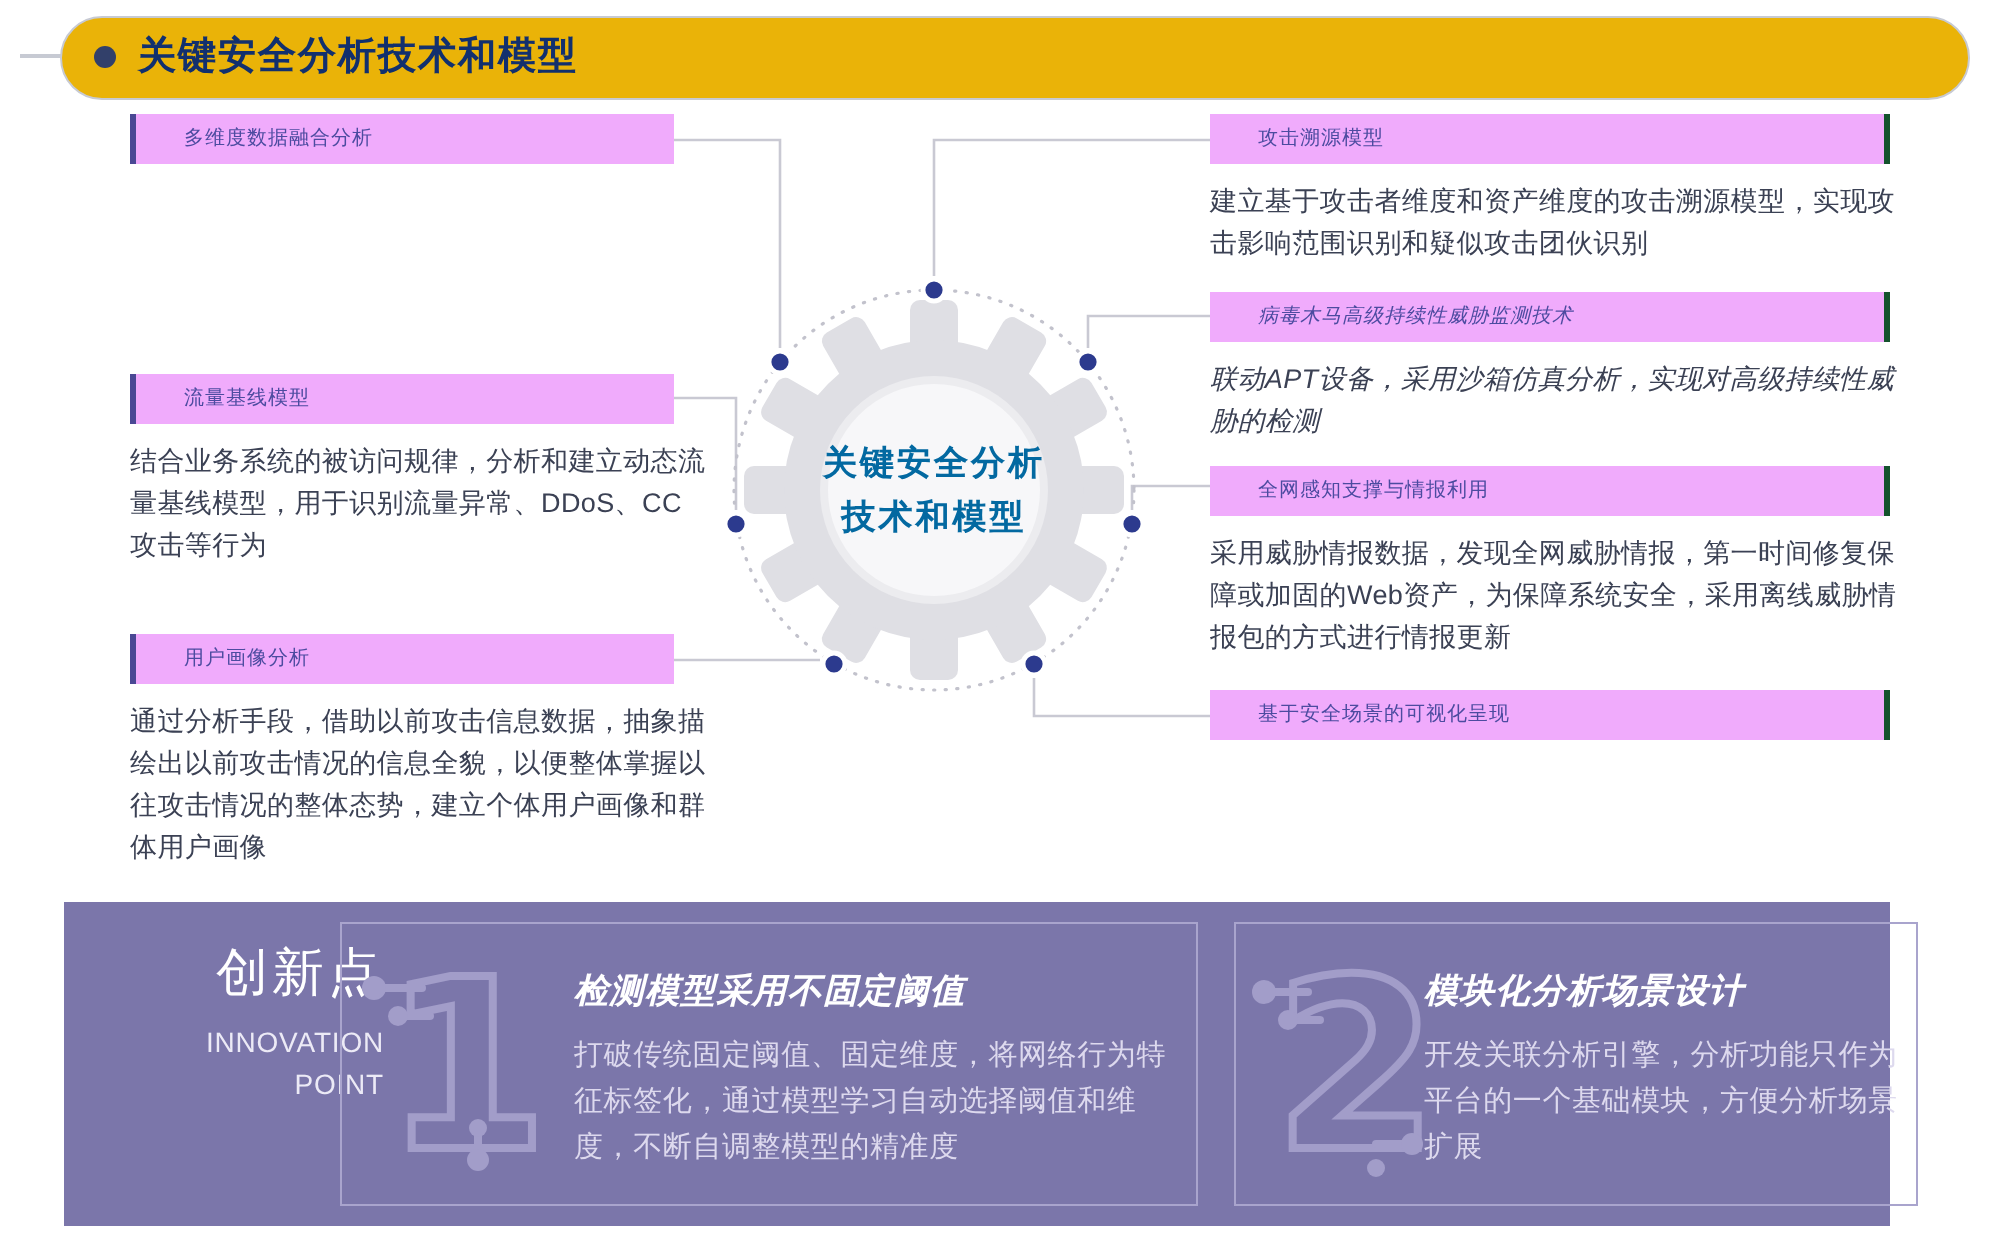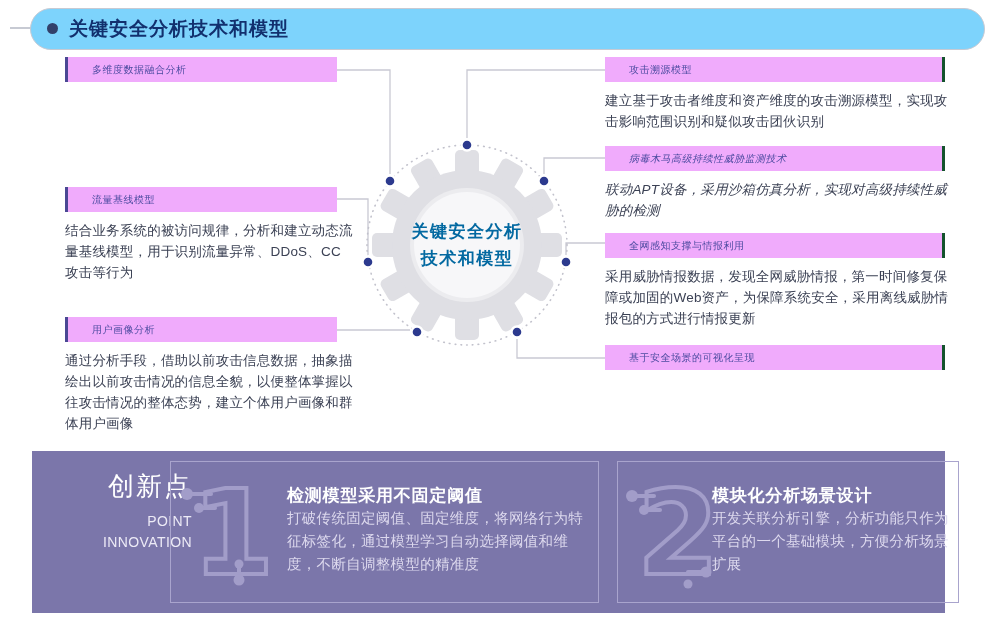--- a/index.html
+++ b/index.html
@@ -3,21 +3,21 @@
 <meta charset="utf-8">
 <style>
   html,body{margin:0;padding:0;background:#ffffff;}
   body{width:1007px;height:629px;position:relative;overflow:hidden;
        font-family:"Liberation Sans","DejaVu Sans",sans-serif;}
   .abs{position:absolute;}
 
   
   .title-stub{left:10px;top:27px;width:34px;height:2px;background:#c7cad3;}
   .title-box{left:30px;top:8px;width:953px;height:40px;border:1.5px solid #c7cad3;
-             border-radius:21px;background:#7dd3fc;}
+             border-radius:21px;background:#eab308;}
   .title-bullet{left:16px;top:14px;width:11px;height:11px;border-radius:50%;background:#32406a;}
   .title-text{left:38px;top:0;height:40px;line-height:40px;font-size:19px;font-weight:bold;
               color:#12306e;letter-spacing:1px;}
 
   
   .sec{position:absolute;}
   .bar{height:25px;line-height:25px;background:#f0abfc;color:#4c4ba0;font-size:10px;
        padding:0 24px;box-sizing:border-box;letter-spacing:0.5px;}
   .sec.left  .bar{border-left:3px solid #4a4894;width:272px;}
   .sec.right .bar{border-right:3px solid #14532d;width:340px;}
@@ -41,21 +41,21 @@
   .inno-label{left:36px;top:18px;width:124px;text-align:right;color:#ffffff;}
   .inno-label .cn{font-size:26px;letter-spacing:2px;margin-bottom:7px;font-weight:500;}
   .inno-label .en{font-size:14px;line-height:21px;color:#eceaf6;letter-spacing:0.4px;}
   .card{position:absolute;border:1px solid #a9a4cd;height:140px;top:10px;}
   #card1{left:138px;width:427px;}
   #card2{left:585px;width:340px;}
   .digit-svg{position:absolute;left:4px;top:6px;}
   .card-text{position:absolute;top:22px;}
   #card1 .card-text{left:116px;width:302px;}
   #card2 .card-text{left:94px;width:238px;}
-  .ititle{font-size:17px;font-weight:bold;color:#ffffff;margin-bottom:0;letter-spacing:0.8px;}
+  .ititle{font-size:17px;font-weight:bold;color:#ffffff;margin-bottom:10px;letter-spacing:0.8px;font-style:italic;}
   .ibody{font-size:14.5px;line-height:23px;color:#ddd9ee;letter-spacing:0.3px;}
 </style>
 </head>
 <body>
 
 <div class="abs title-stub"></div>
 <div class="abs title-box">
   <div class="abs title-bullet"></div>
   <div class="abs title-text">关键安全分析技术和模型</div>
 </div>
@@ -134,22 +134,22 @@
   <div class="bar">全网感知支撑与情报利用</div>
   <div class="sbody">采用威胁情报数据，发现全网威胁情报，第一时间修复保障或加固的Web资产，为保障系统安全，采用离线威胁情报包的方式进行情报更新</div>
 </div>
 <div id="rs4" class="sec right">
   <div class="bar">基于安全场景的可视化呈现</div>
 </div>
 
 <div class="abs banner">
   <div class="abs inno-label">
     <div class="cn">创新点</div>
+    <div class="en">INNOVATION</div>
     <div class="en">POINT</div>
-    <div class="en">INNOVATION</div>
   </div>
 
   <div id="card1" class="card">
     <svg class="digit-svg" width="108" height="128" viewBox="0 0 108 128">
       <g stroke="#a29dc9" stroke-width="4" fill="none" stroke-linecap="round">
         <text x="58" y="106" text-anchor="middle" font-size="118" font-weight="bold" font-family="'DejaVu Sans',sans-serif" fill="none">1</text>
         <path d="M12 26 H36"></path>
         <path d="M24 40 H40"></path>
         <path d="M64 112 V98"></path>
       </g>

